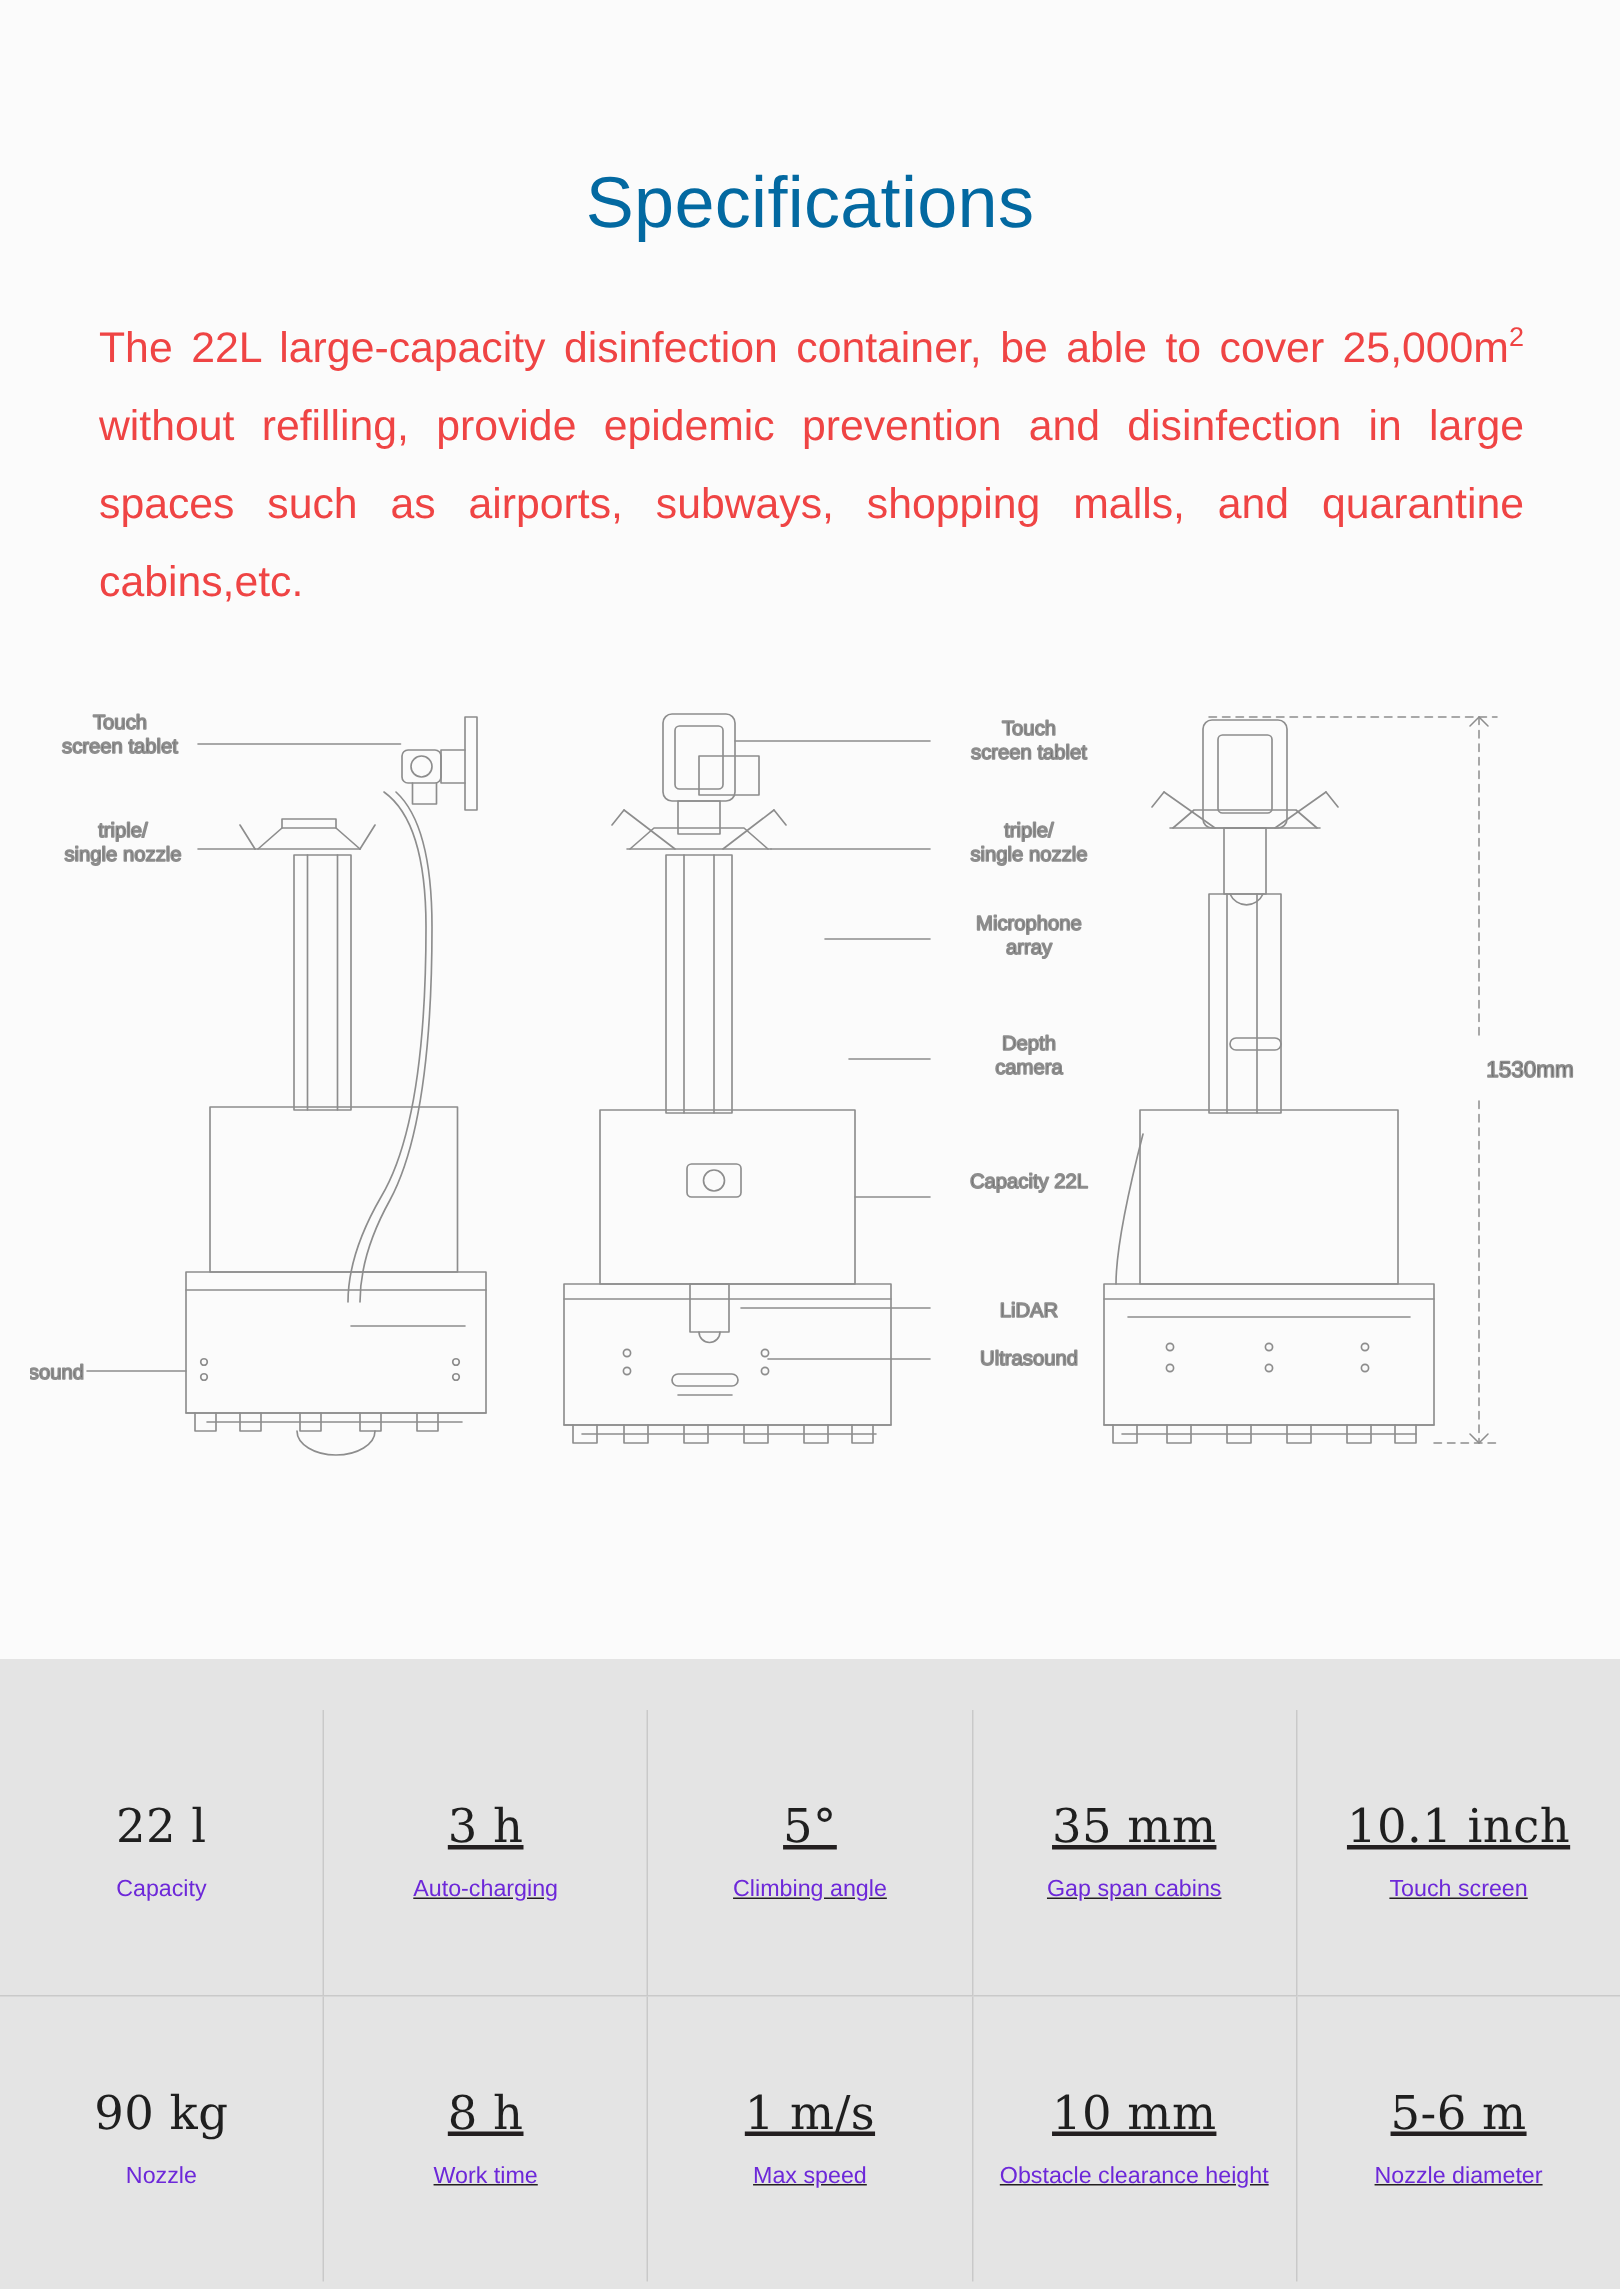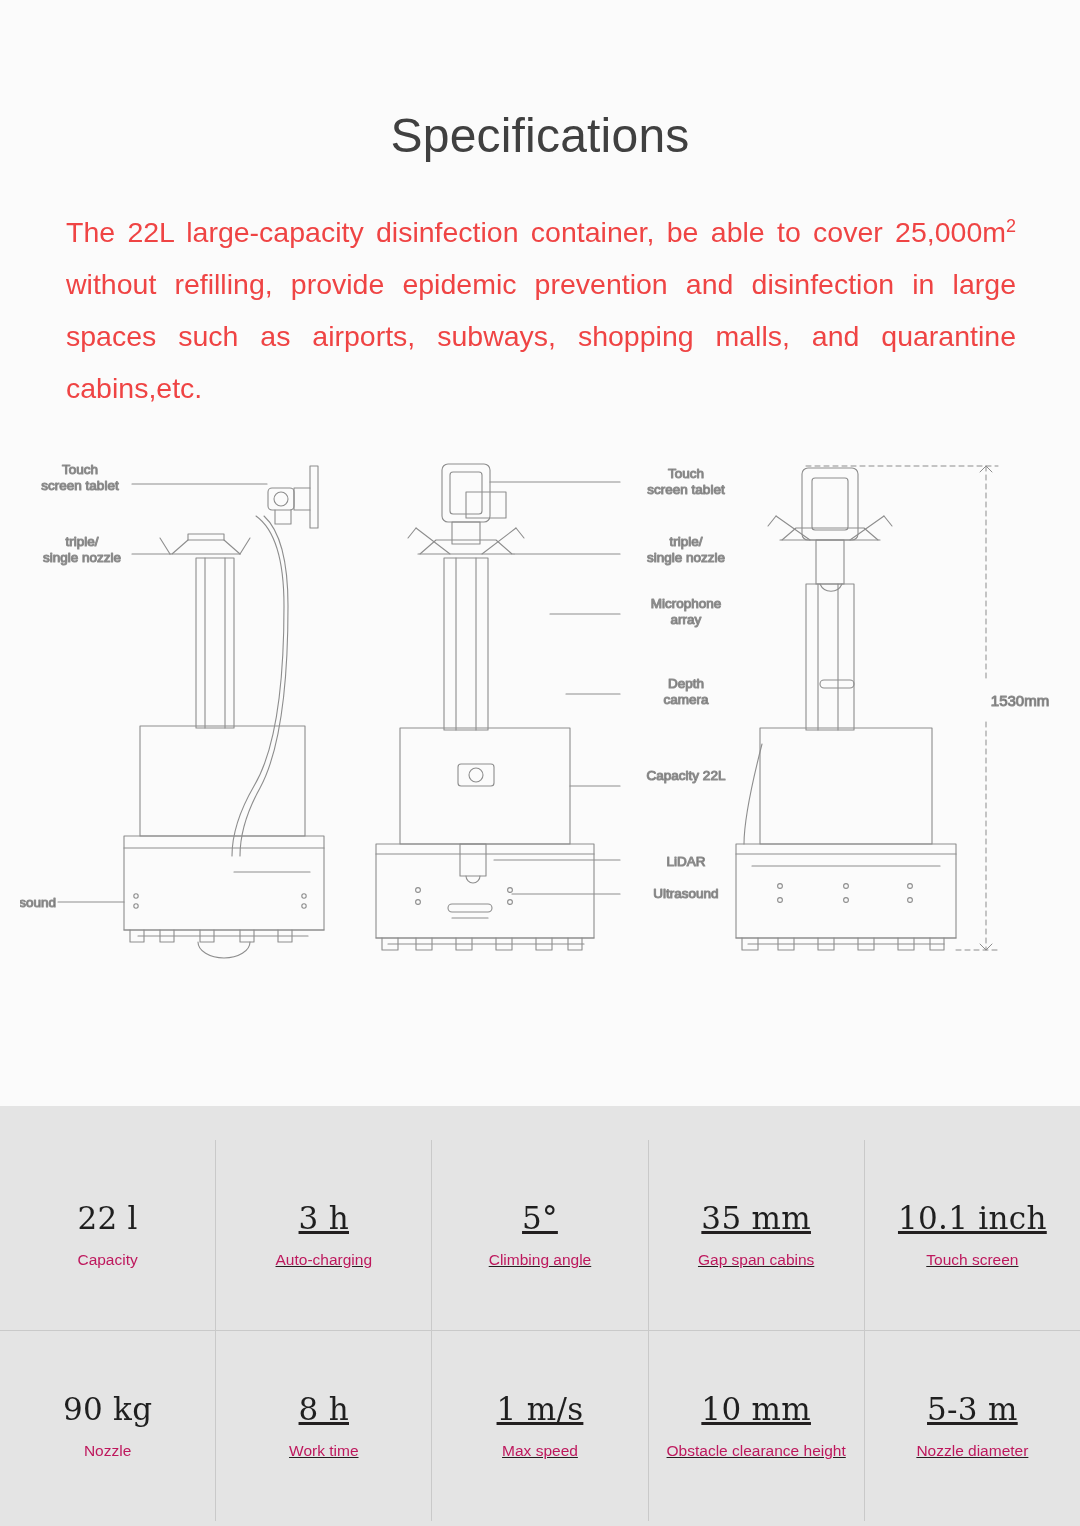--- a/index.html
+++ b/index.html
@@ -20,21 +20,21 @@
     height: 1526px;
     position: relative;
     background: #fbfbfb;
   }
 
   
   .title {
     text-align: center;
     font-size: 48px;
     font-weight: 400;
-    color: #404040;
+    color: #0369a1;
     padding-top: 112px;
     letter-spacing: 0.2px;
     line-height: 1;
   }
 
   
   .intro {
     margin: 46px 64px 0 66px;
     font-size: 28.5px;
     line-height: 52px;
@@ -45,21 +45,21 @@
   }
   .intro .sup {
     font-size: 18px;
     vertical-align: super;
     line-height: 0;
   }
 
   
   .diagram-wrap {
     position: relative;
-    margin-top: 40px;
+    margin-top: 52px;
     height: 520px;
   }
   .diagram-svg {
     display: block;
     margin: 0 auto;
   }
 
   
   .spec-band {
     position: absolute;
@@ -93,21 +93,21 @@
     font-size: 31px;
     font-family: "DejaVu Serif", serif;
     font-weight: 400;
     color: #1f1f1f;
     line-height: 1.1;
     margin-bottom: 16px;
     letter-spacing: .3px;
   }
   .cell-label {
     font-size: 15.5px;
-    color: #be185d;
+    color: #6d28d9;
     font-family: "Liberation Sans", sans-serif;
   }
 
   
   text {
     font-family: "Liberation Sans", sans-serif;
     fill: #3c3c3c;
   }
   .anno { font-size: 13.5px; }
   .dim  { font-size: 15px; }
@@ -310,21 +310,21 @@
         </td>
         <td>
           <div class="cell-value">1 m/s</div>
           <div class="cell-label">Max speed</div>
         </td>
         <td>
           <div class="cell-value">10 mm</div>
           <div class="cell-label">Obstacle clearance height</div>
         </td>
         <td>
-          <div class="cell-value">5-3 m</div>
+          <div class="cell-value">5-6 m</div>
           <div class="cell-label">Nozzle diameter</div>
         </td>
       </tr>
     </tbody>
       </table>
   </div>
 
 </div>
 
 </body></html>

